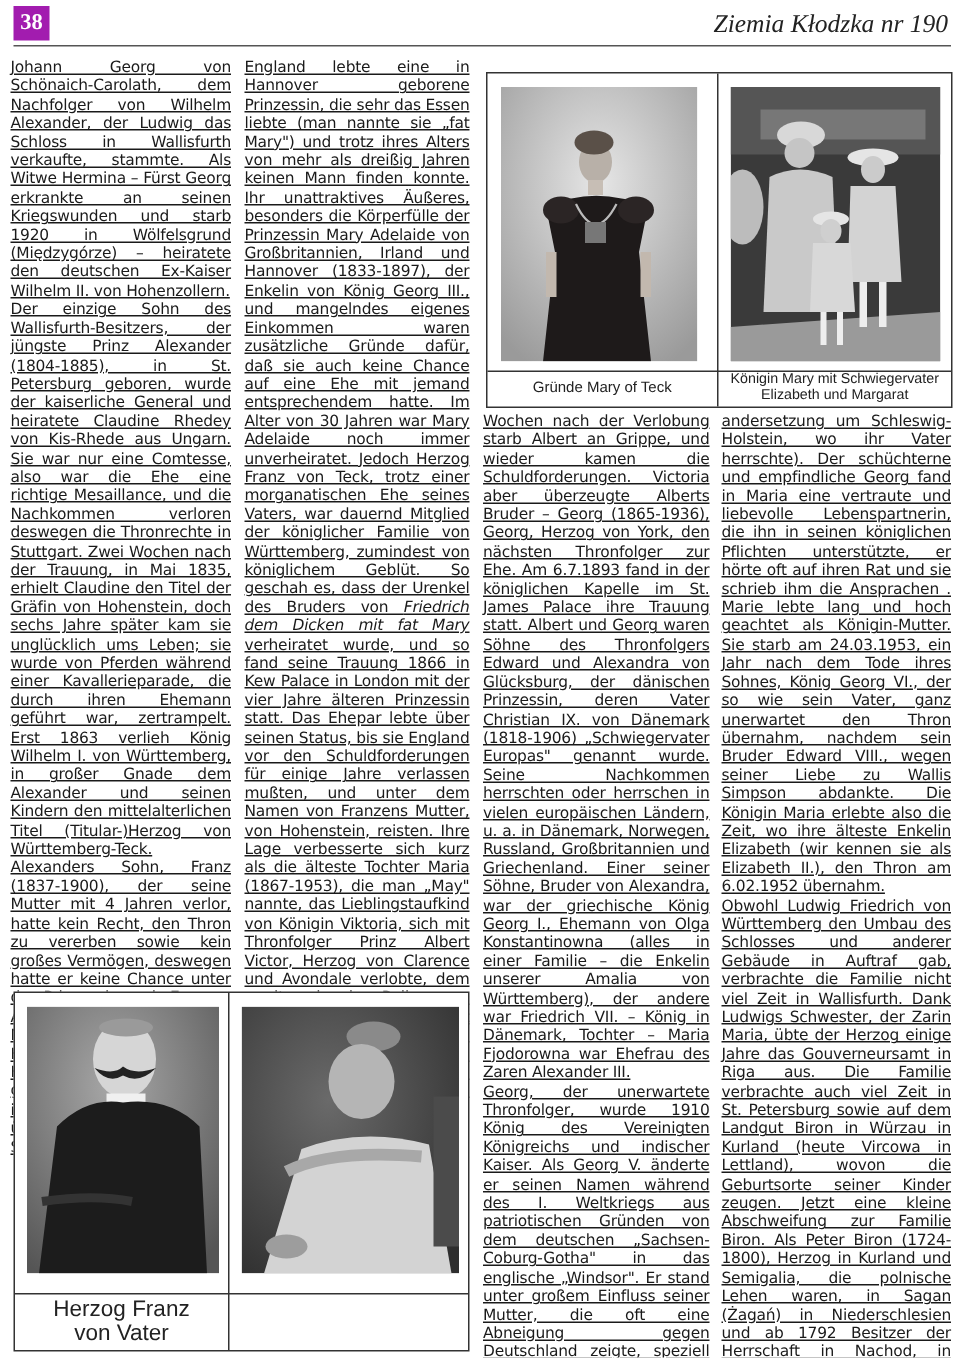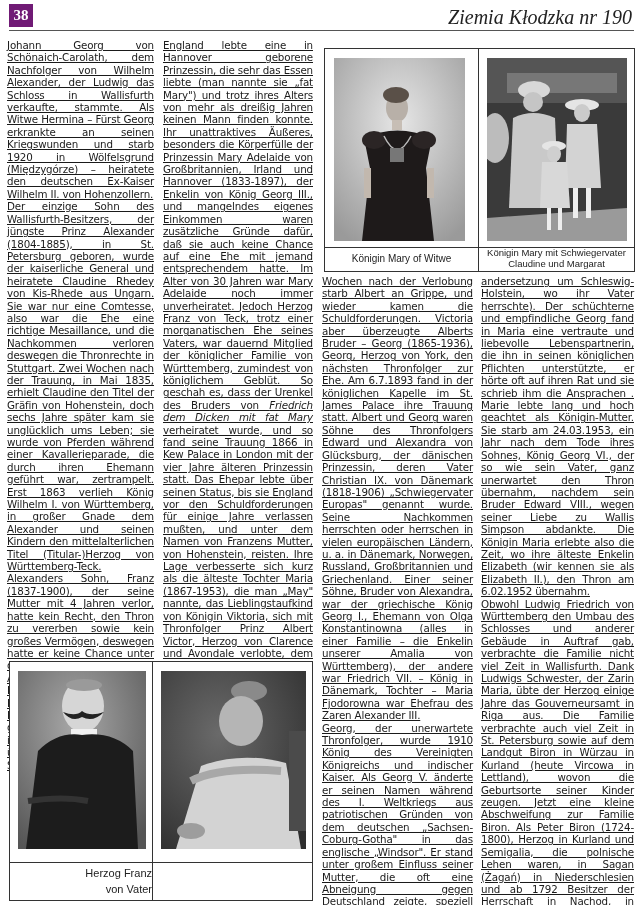--- a/index.html
+++ b/index.html
@@ -1,23 +1,23 @@
 <!DOCTYPE html>
 <html><head>
 <meta charset="utf-8">
 <style>
   html, body { margin: 0; padding: 0; background: #ffffff; }
   body { width: 640px; height: 905px; position: relative; overflow: hidden;
          font-family: "DejaVu Sans", sans-serif; color: #1a1a1a; }
   .header { position: absolute; left: 0; top: 0; width: 640px; height: 30px; }
-  .page-num { position: absolute; left: 9px; top: 4px; width: 24px; height: 23px; background: #701a75;
+  .page-num { position: absolute; left: 9px; top: 4px; width: 24px; height: 23px; background: #a21caf;
               color: #fff; font-family: "Liberation Serif", serif; font-weight: bold; font-size: 15px;
               line-height: 23px; text-align: center; }
   .mag-title { position: absolute; right: 8px; top: 6px; font-family: "Liberation Serif", serif;
-               font-style: italic; font-size: 20px; color: #222; }
+               font-style: italic; font-size: 17px; color: #222; }
   .header-rule { position: absolute; left: 9px; right: 6px; top: 30px; height: 1px; background: #555; }
 
   .col { position: absolute; font-size: 10.3px; line-height: 12.4px; text-align: justify;
          letter-spacing: -0.15px; hyphens: manual; }
   .col p { margin: 0; text-decoration: underline; }
   .col1 { left: 7px; top: 39px; width: 147px; }
   .col2 { left: 163px; top: 39px; width: 150px; }
   .col3 { left: 322px; top: 275px; width: 151px; }
   .col4 { left: 481px; top: 275px; width: 153px; }
   .it { font-style: italic; }
@@ -79,21 +79,21 @@
       <rect x="58" y="62" width="10" height="10" fill="#c7beb5"></rect>
       <path d="M30 80 Q63 65 98 80 L92 110 L100 183 L28 183 L36 110 Z" fill="#1e1a1a"></path>
       <ellipse cx="40" cy="82" rx="12" ry="9" fill="#2b2525"></ellipse>
       <ellipse cx="90" cy="82" rx="12" ry="9" fill="#2b2525"></ellipse>
       <path d="M50 78 Q63 105 77 78" stroke="#bbb" stroke-width="1.5" fill="none"></path>
       <rect x="56" y="90" width="14" height="14" fill="#777"></rect>
       <rect x="30" y="110" width="7" height="30" fill="#c2b8ae"></rect>
       <rect x="93" y="110" width="7" height="30" fill="#c2b8ae"></rect>
     </svg>
   </div>
-  <div class="caption" style="left:0; top:199px; width:153px; height:22px; font-size:10px; line-height:22px;">Königin Mary of Witwe</div>
+  <div class="caption" style="left:0; top:199px; width:153px; height:22px; font-size:10px; line-height:22px;">Gründe Mary of Teck</div>
 
   <div class="photo" style="left:162px; top:9px; width:140px; height:183px;">
     <svg width="140" height="183" viewBox="0 0 140 183">
       <rect width="140" height="183" fill="#3a3a3a"></rect>
       <rect x="0" y="0" width="140" height="45" fill="#555"></rect>
       <rect x="20" y="15" width="110" height="20" fill="#777"></rect>
       <path d="M0 160 L140 150 L140 183 L0 183 Z" fill="#9a9a9a"></path>
       <ellipse cx="8" cy="80" rx="14" ry="25" fill="#bcbcbc"></ellipse>
       <ellipse cx="47" cy="32" rx="16" ry="9" fill="#d8d8d8"></ellipse>
       <ellipse cx="46" cy="44" rx="10" ry="10" fill="#c5c5c5"></ellipse>
@@ -105,21 +105,21 @@
       <rect x="99" y="130" width="5" height="30" fill="#eee"></rect>
       <ellipse cx="67" cy="88" rx="12" ry="5" fill="#e5e5e5"></ellipse>
       <ellipse cx="67" cy="96" rx="7" ry="8" fill="#cfcfcf"></ellipse>
       <path d="M55 104 L80 104 L83 150 L53 150 Z" fill="#d8d8d8"></path>
       <rect x="60" y="150" width="4" height="22" fill="#eee"></rect>
       <rect x="71" y="150" width="4" height="22" fill="#eee"></rect>
     </svg>
   </div>
   <div class="caption" style="left:154px; top:199px; width:155px; height:22px; font-size:9.5px; line-height:10.5px; padding-top:0px;">
     <div>Königin Mary mit Schwiegervater</div>
-    <div>Claudine und Margarat</div>
+    <div>Elizabeth und Margarat</div>
   </div>
 </div>
 
 <div class="photo-box box-bottom">
   <div class="divider" style="left:142px;"></div>
   <div class="hrule" style="top:200px;"></div>
 
   <div class="photo" style="left:8px; top:9px; width:128px; height:178px;">
     <svg width="128" height="178" viewBox="0 0 128 178">
       <defs>
@@ -130,21 +130,21 @@
       </defs>
       <rect width="128" height="178" fill="url(#bg2)"></rect>
       <ellipse cx="65" cy="35" rx="21" ry="26" fill="#d6d6d6"></ellipse>
       <ellipse cx="66" cy="14" rx="18" ry="6" fill="#9a9a9a"></ellipse>
       <path d="M45 41 Q58 46 64 40 Q72 46 86 41 Q75 52 64 46 Q54 52 45 41 Z" fill="#222"></path>
       <rect x="53" y="58" width="26" height="8" fill="#f0f0f0"></rect>
       <path d="M20 80 Q40 60 64 64 Q95 60 115 80 L120 178 L8 178 Z" fill="#1c1c1c"></path>
       <path d="M10 130 Q45 125 70 130" stroke="#333" stroke-width="6" fill="none"></path>
     </svg>
   </div>
-  <div class="caption" style="left:0; top:201px; width:142px; height:36px; font-size:11px; line-height:16px; padding-top:2px;text-align:right;">
+  <div class="caption" style="left:0; top:201px; width:142px; height:36px; font-size:15px; line-height:16px; padding-top:2px;">
     <div>Herzog Franz</div>
     <div>von Vater</div>
   </div>
 
   <div class="photo" style="left:151px; top:9px; width:145px; height:178px;">
     <svg width="145" height="178" viewBox="0 0 145 178">
       <defs>
         <radialGradient id="bg3" cx="40%" cy="35%" r="80%">
           <stop offset="0%" stop-color="#6a6a6a"></stop>
             <stop offset="100%" stop-color="#2e2e2e"></stop>

